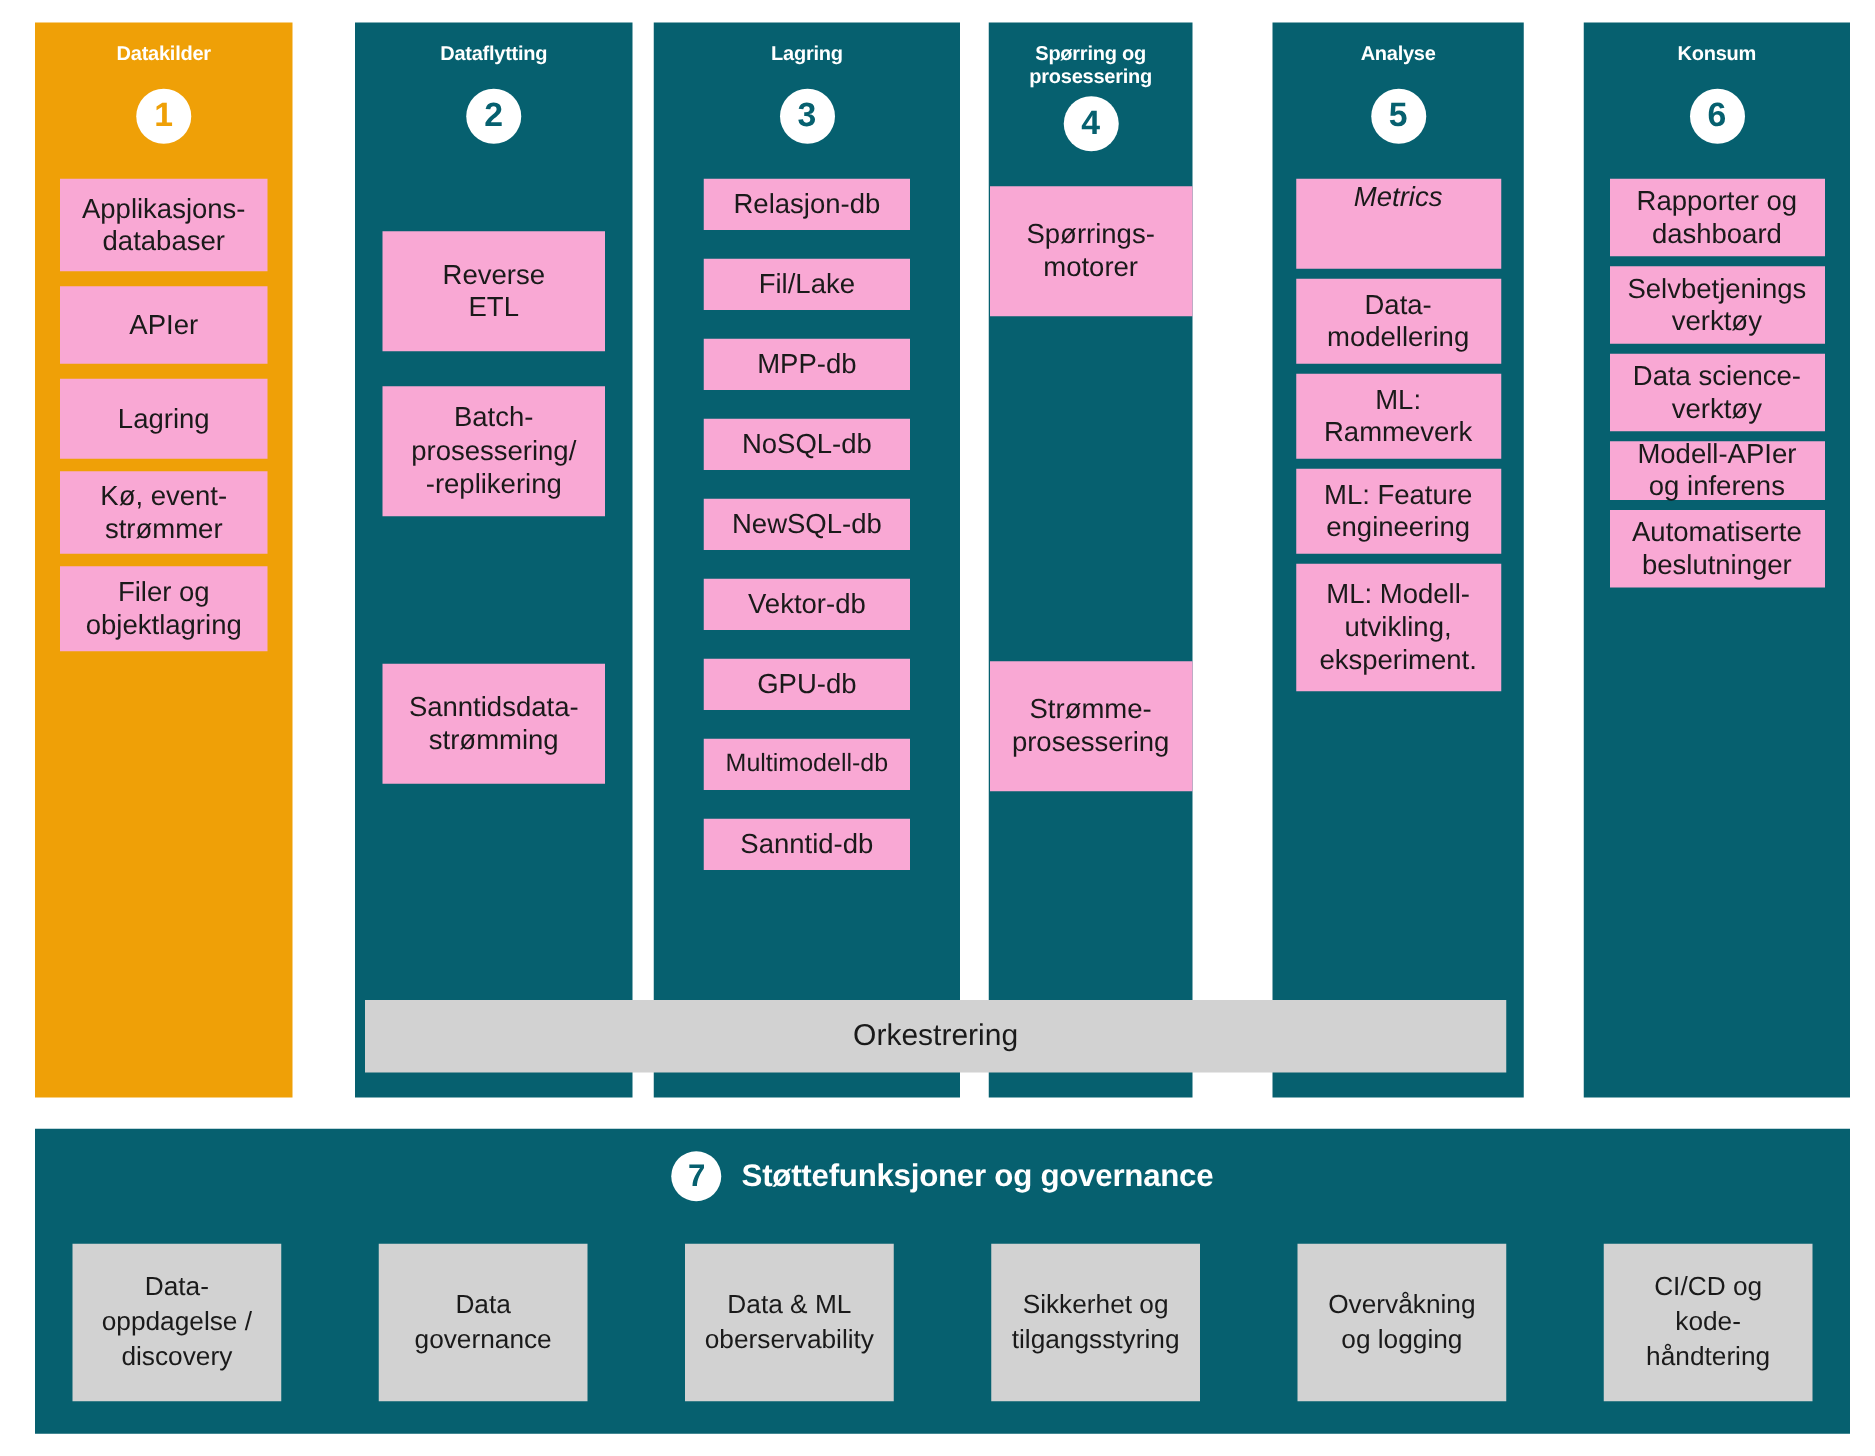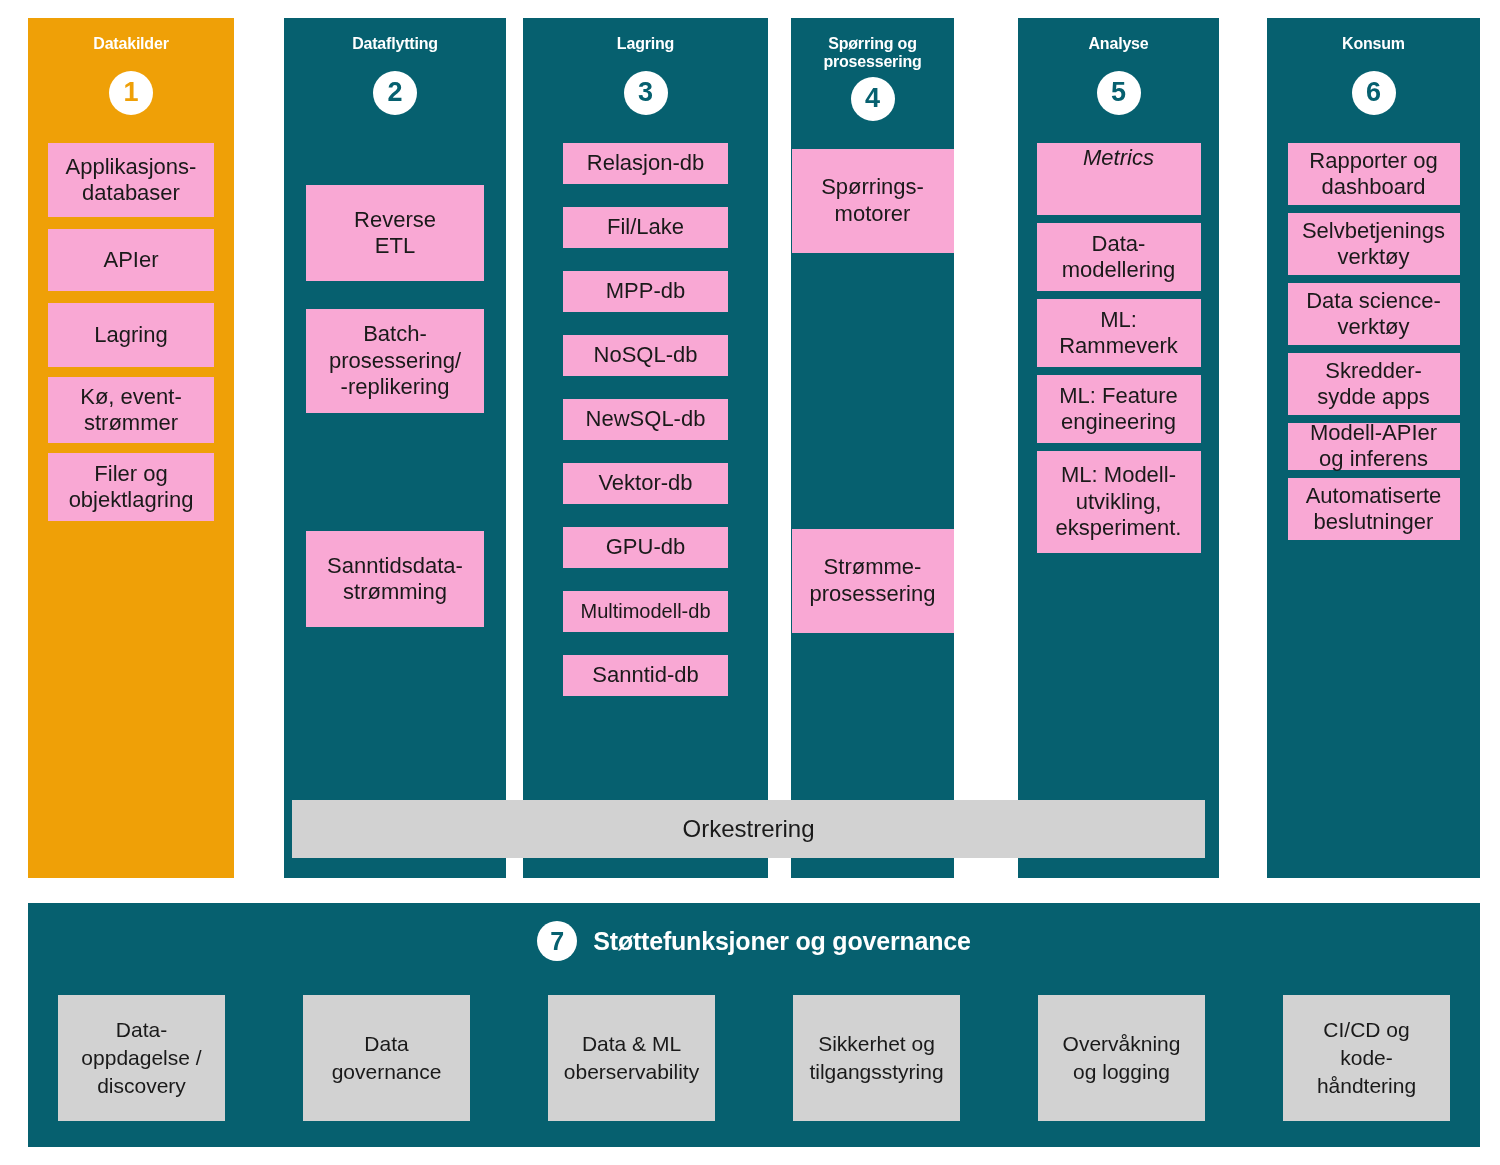--- a/index.html
+++ b/index.html
@@ -236,22 +236,20 @@
   <div class="column teal" id="col-6" style="left:1267px; width:213px;">
     <div class="col-title">Konsum</div>
     <div class="badge teal-num">6</div>
     <div class="boxes">
       <div class="item-box" style="width: 172px; height: 62px; margin-top: 28px; white-space: pre-line;">Rapporter og
 dashboard</div>
       <div class="item-box" style="width: 172px; height: 62px; margin-top: 8px; white-space: pre-line;">Selvbetjenings
 verktøy</div>
       <div class="item-box" style="width: 172px; height: 62px; margin-top: 8px; white-space: pre-line;">Data science-
 verktøy</div>
-      <div class="item-box" style="width: 172px; height: 62px; margin-top: 8px; white-space: pre-line;">Skredder-
-sydde apps</div>
       <div class="item-box" style="width: 172px; height: 47px; margin-top: 8px; white-space: pre-line;">Modell-APIer
 og inferens</div>
       <div class="item-box" style="width: 172px; height: 62px; margin-top: 8px; white-space: pre-line;">Automatiserte
 beslutninger</div>
     </div>
   </div>
 
   <div id="orkestrering" style="left:292px; top:800px; width:913px; height:58px;">Orkestrering</div>
 
   <div id="support-band">

